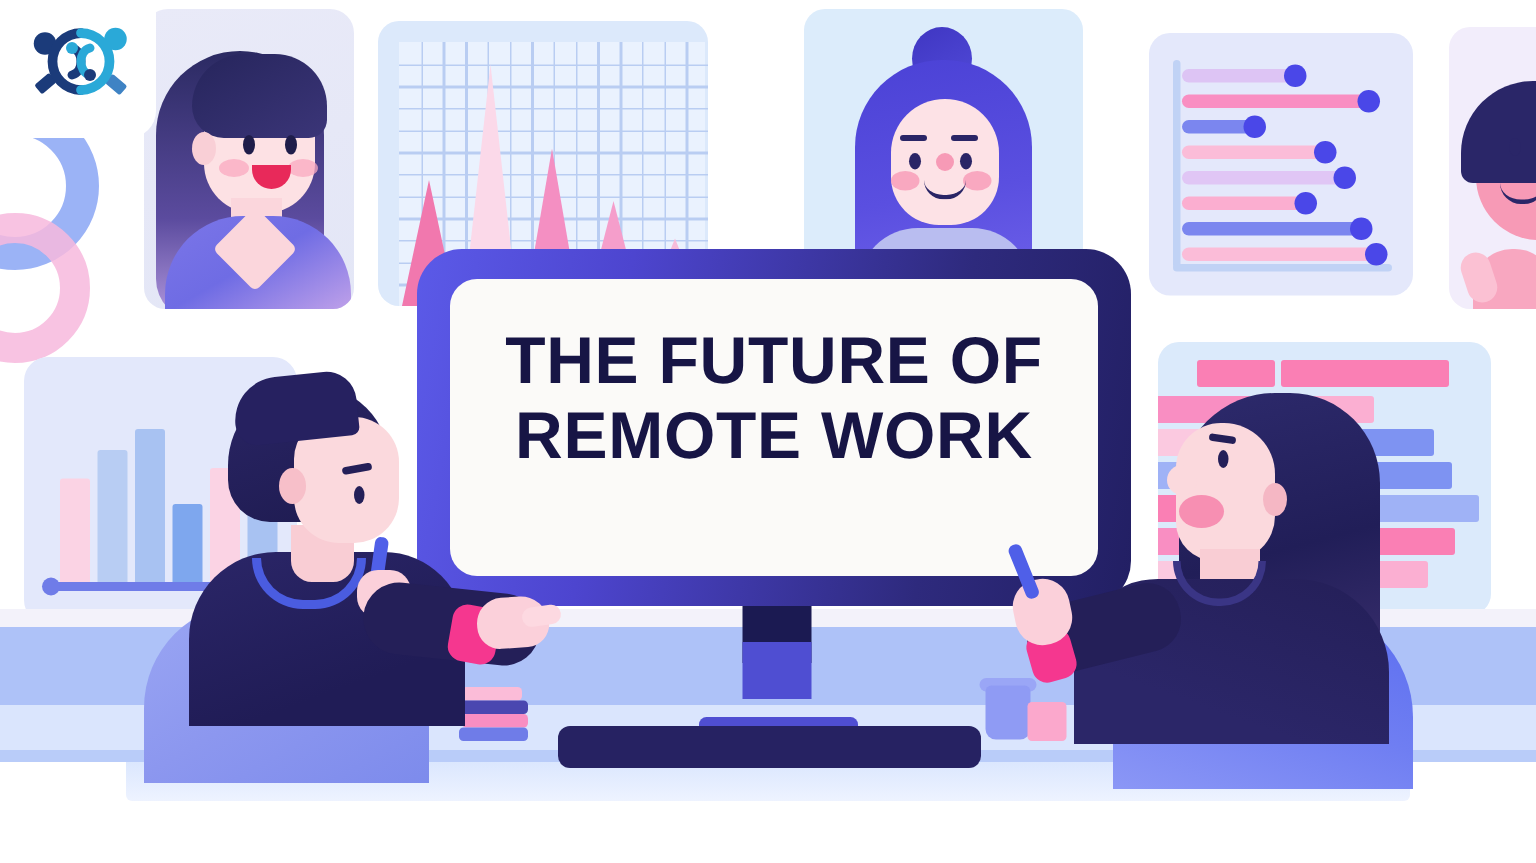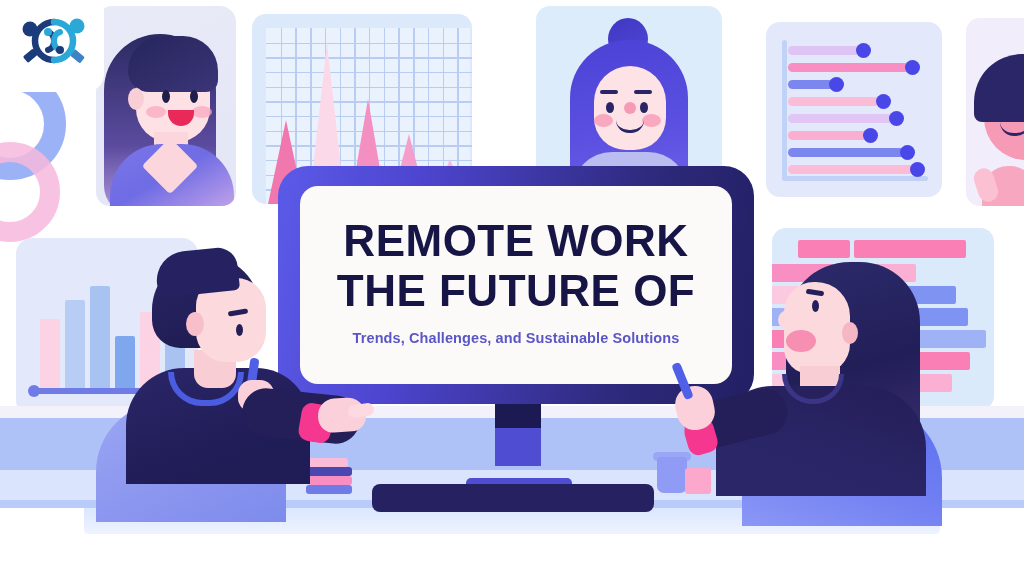--- a/index.html
+++ b/index.html
@@ -409,23 +409,22 @@
   <div class="desk-band"></div>
 
   <div class="mon-neck"></div>
   <div class="mon-neck2"></div>
   <div class="mon-base"></div>
   <div class="keyboard"></div>
 
   <div class="mon-body"></div>
   <div class="mon-screen">
     <div class="title-wrap" style="position:absolute; left:0; top:30px; width:432px;">
+      <div class="title-l">THE FUTURE OF</div>
       <div class="title-l">REMOTE WORK</div>
-      <div class="title-l">THE FUTURE OF</div>
-      <div class="subtitle">Trends, Challenges, and Sustainable Solutions</div>
     </div>
   </div>
 
   <div id="book-stack">
       <div class="book" style="left: 308px; top: 458px; width: 40px; height: 9px; background: rgb(251, 188, 216);"></div>
       <div class="book" style="left: 306px; top: 467px; width: 46px; height: 9px; background: rgb(74, 71, 176);"></div>
       <div class="book" style="left: 308px; top: 476px; width: 44px; height: 9px; background: rgb(249, 142, 194);"></div>
       <div class="book" style="left: 306px; top: 485px; width: 46px; height: 9px; background: rgb(111, 124, 232);"></div>
     </div>
   <div class="cup-lid"></div>

